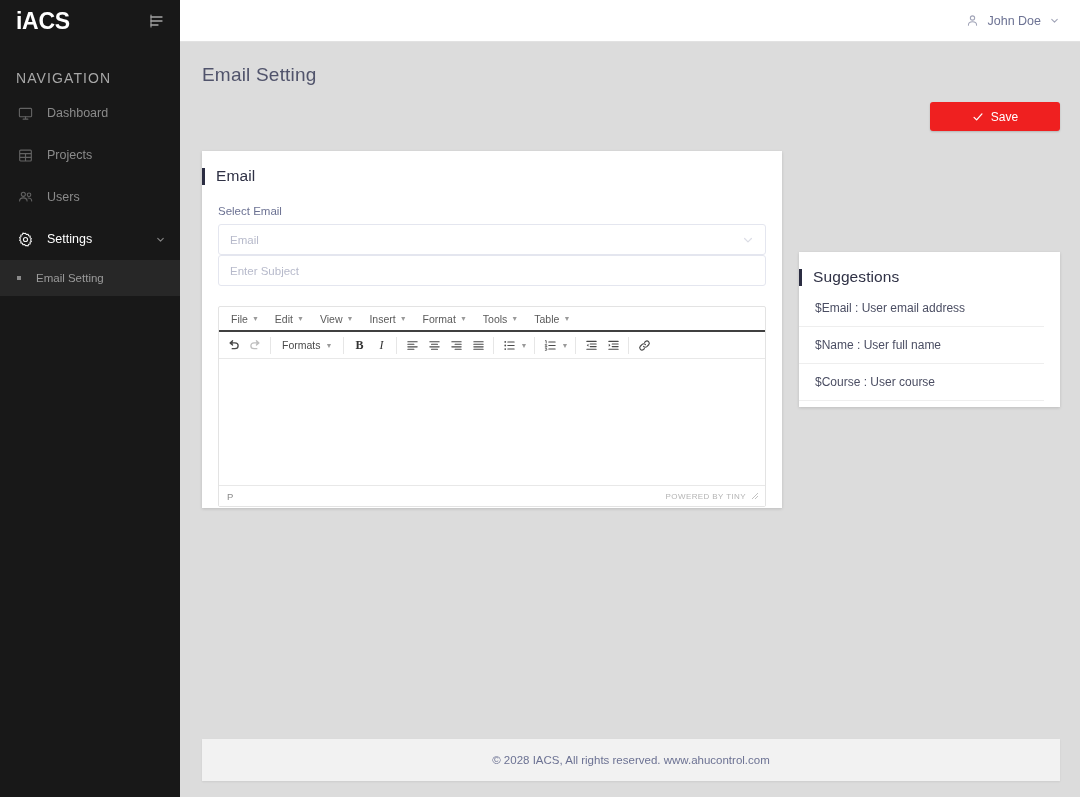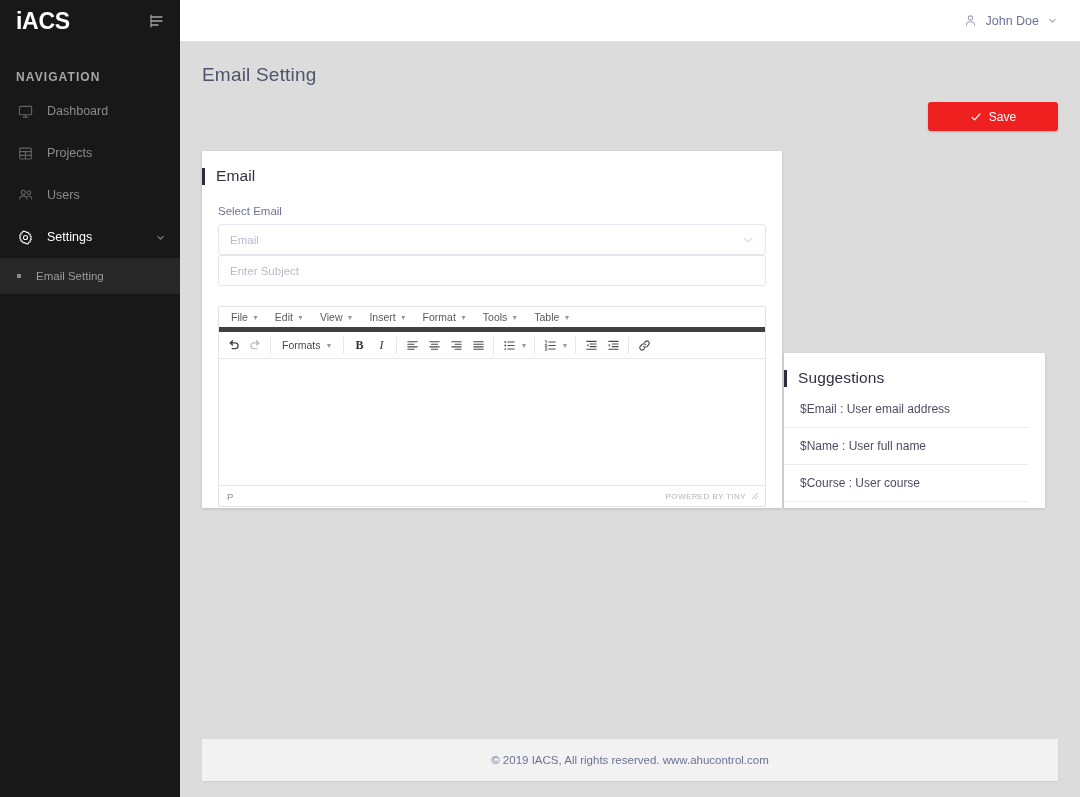--- a/index.html
+++ b/index.html
@@ -27,21 +27,21 @@
   }
   .brand-text {
     color: #ffffff; font-size: 23px; font-weight: bold;
     letter-spacing: -0.3px; line-height: 1;
   }
   .collapse-icon {
     width: 18px; height: 18px; opacity: .75; cursor: pointer;
     display: flex; align-items: center; justify-content: center;
   }
   .nav-title {
-    color: #a7a7a7; font-size: 12px; font-weight: bold;
+    color: #a7a7a7; font-size: 14px; font-weight: normal;
     letter-spacing: 1.1px; padding: 28px 0 6px 16px;
   }
   .nav-item {
     display: flex; align-items: center;
     height: 42px; padding: 0 14px 0 17px;
     color: #8b8b8b; font-size: 12.5px;
     cursor: pointer; position: relative;
   }
   .nav-item .ni-icon {
     width: 17px; height: 17px; margin-right: 13px;
@@ -86,21 +86,21 @@
   .save-btn {
     background: #ef2020; color: #ffffff;
     border: none; border-radius: 3px;
     width: 130px; height: 29px;
     font-size: 12px; font-family: "Liberation Sans", sans-serif;
     display: inline-flex; align-items: center; justify-content: center; gap: 7px;
     cursor: pointer;
     box-shadow: 0 1px 2px rgba(0,0,0,.18);
   }
 
-  .columns { display: flex; gap: 2px; padding-top: 20px; align-items: flex-end; }
+  .columns { display: flex; gap: 17px; padding-top: 20px; align-items: center; }
   .col-left { flex: 0 0 580px; }
   .col-right { flex: 0 0 261px; }
 
   .card {
     background: #ffffff;
     box-shadow: 0 1px 3px rgba(0,0,0,.14);
   }
   .card-title-row {
     display: flex; align-items: center;
     padding: 16px 0 0 0;
@@ -128,21 +128,21 @@
   .sel-chevron { opacity: .5; display:flex; }
 
   
   .editor {
     margin-top: 20px;
     border: 1px solid #e3e3e3; border-radius: 2px;
     background: #fff;
   }
   .mce-menubar {
     display: flex; align-items: center;
-    height: 25px; border-bottom: 5px solid #404040;
+    height: 25px; border-bottom: 2px solid #404040;
     padding-left: 4px;
   }
   .mce-menu-btn {
     display: flex; align-items: center; gap: 4px;
     padding: 0 8px; height: 21px;
     color: #5a5a5a; font-size: 10.5px; cursor: pointer;
   }
   .caret { color: #9a9a9a; font-size: 7px; line-height: 1; }
   .mce-toolbar {
     display: flex; align-items: center;
@@ -493,17 +493,17 @@
               <div class="sugg-item">$Name : User full name</div>
               <div class="sugg-item">$Course : User course</div>
             </div>
           </div>
         </div>
 
       </div>
     </div>
 
     <div class="footer">
-      <span>© 2019 IACS,  All rights reserved. www.ahucontrol.com</span>
+      <span>© 2028 IACS,  All rights reserved. www.ahucontrol.com</span>
     </div>
 
   </div>
 </div>
 
 </body></html>

